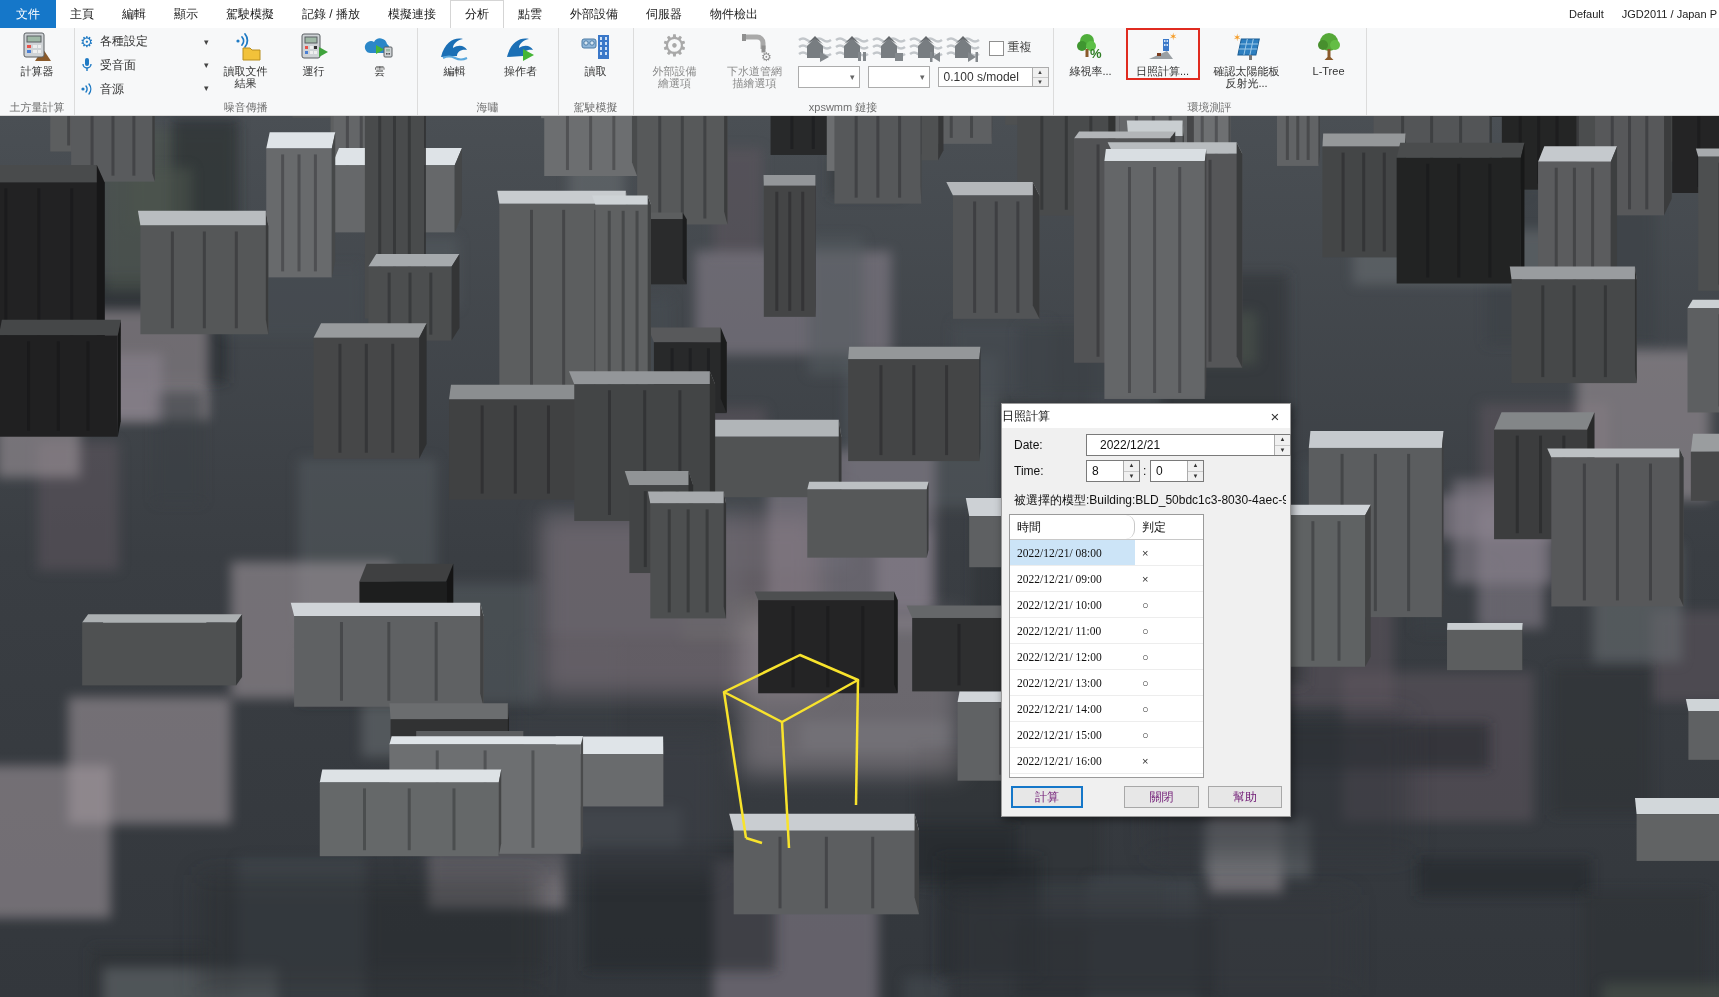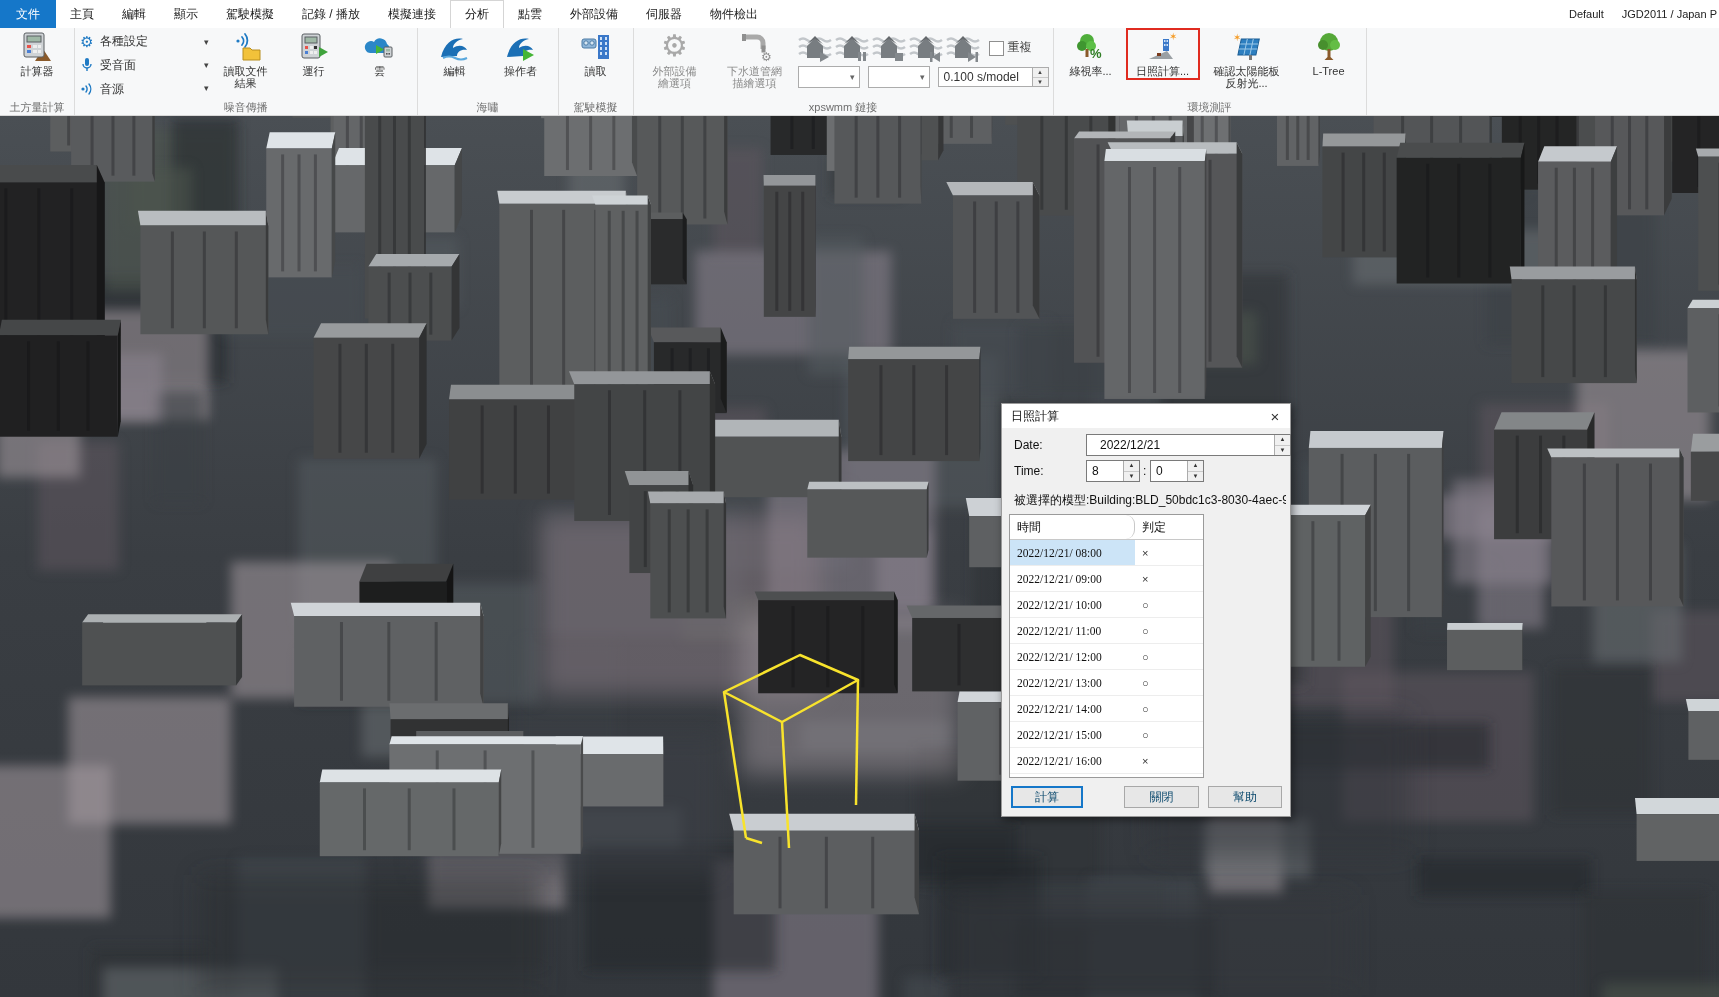--- a/index.html
+++ b/index.html
@@ -41,40 +41,40 @@
   .combo .carr{font-size:9px;color:#666;padding:0 4px;}
   .spinwrap{display:flex;align-items:stretch;height:20px;}
   .spinfield{width:88px;background:#fff;border:1px solid #acacac;font-size:12px;color:#333;display:flex;align-items:center;padding-left:5px;}
   .spinbtns{display:flex;flex-direction:column;width:15px;border:1px solid #acacac;border-left:none;}
   .spinbtns div{flex:1;background:#f0f0f0;font-size:6px;line-height:8px;text-align:center;color:#444;border-bottom:1px solid #c9c9c9;}
   .spinbtns div:last-child{border-bottom:none;}
   
   .viewport{position:absolute;left:0;top:115px;width:1719px;height:882px;background:#3d4247;overflow:hidden;}
   
   .dialog{position:absolute;left:1001px;top:403px;width:288px;height:412px;background:#f0f0f0;border:1px solid #9a9a9a;box-shadow:2px 3px 8px rgba(0,0,0,.45);z-index:40;font-size:12px;color:#111;}
-  .dlg-title{height:24px;background:#fff;display:flex;align-items:center;padding-left:9px;}
+  .dlg-title{height:24px;background:#fff;display:flex;align-items:center;}
   .dlg-close{margin-left:auto;width:30px;height:24px;display:flex;align-items:center;justify-content:center;font-size:15px;color:#333;}
   .dlg-row{position:absolute;left:12px;}
   .fld{position:absolute;background:#fff;border:1px solid #7a7a7a;height:20px;display:flex;align-items:center;}
   .fld .fval{flex:1;padding-left:5px;font-size:12px;color:#111;}
   .fld .fspin{width:15px;height:100%;display:flex;flex-direction:column;border-left:1px solid #acacac;}
   .fld .fspin div{flex:1;background:#f0f0f0;font-size:6px;line-height:9px;text-align:center;color:#333;border-bottom:1px solid #c9c9c9;}
   .fld .fspin div:last-child{border-bottom:none;}
   .modelline{position:absolute;left:12px;top:88px;width:272px;white-space:nowrap;overflow:hidden;font-size:12px;color:#111;}
   .tbl{position:absolute;left:7px;top:110px;width:195px;height:264px;background:#fff;border:1px solid #9a9a9a;box-sizing:border-box;}
   .tbl-head{display:flex;height:24px;border-bottom:1px solid #c8c8c8;}
   .tbl-head .hc{display:flex;align-items:center;padding-left:7px;font-size:12px;color:#111;}
   .hc1{width:125px;border-right:1px solid #c8c8c8;box-sizing:border-box;border-radius:9px;}
   .hc2{flex:1;}
   .trow{display:flex;height:25px;border-bottom:1px solid #ededed;}
   .trow .tc{display:flex;align-items:center;padding-left:7px;font-size:11.5px;color:#111;}
   .trow .tc1{width:125px;box-sizing:border-box;font-family:Liberation Serif, serif;}
   .trow .tc2{flex:1;font-size:11px;color:#333;}
   .trow.sel .tc1{background:var(--sel-blue);}
-  .dlg-btn{position:absolute;height:22px;background:#e7e7e7;border:1px solid #a8a8a8;display:flex;align-items:center;justify-content:center;font-size:12px;color:#0c4a6e;box-sizing:border-box;}
+  .dlg-btn{position:absolute;height:22px;background:#e7e7e7;border:1px solid #a8a8a8;display:flex;align-items:center;justify-content:center;font-size:12px;color:#701a75;box-sizing:border-box;}
   .dlg-btn.primary{border:2px solid var(--accent-blue);}
   
   .gear-b{color:#1f7ac4;font-size:15px;line-height:15px;}
   .gear-gray{color:#a9a9a9;font-size:30px;line-height:30px;}
 </style>
 </head>
 <body>
 
 <div class="menubar">
   <div class="mtab file">文件</div>

